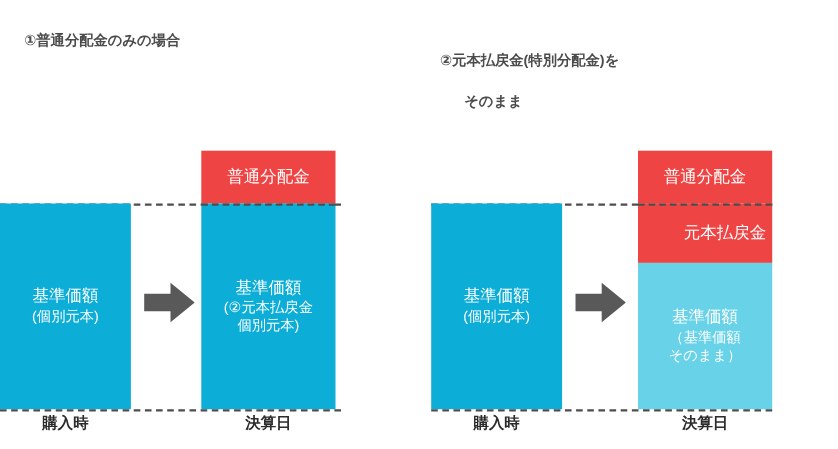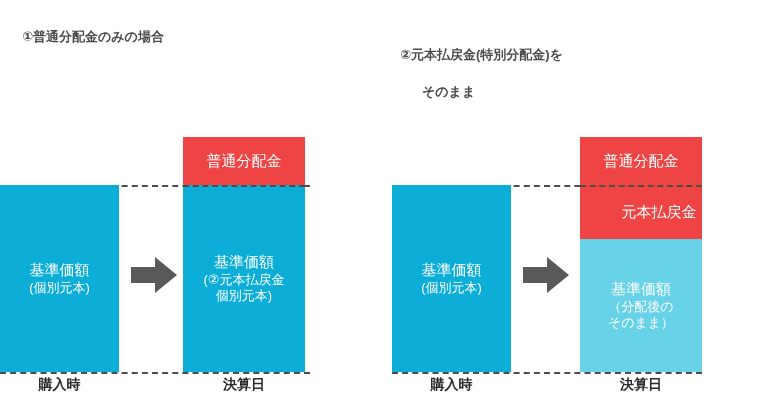--- a/index.html
+++ b/index.html
@@ -155,21 +155,21 @@
 
   <div class="bar" style="left:202px; top:137px; width:122px; height:235px;">
     <div class="seg seg-yellow" style="top:0px; height:48px;">
       <span class="big">普通分配金</span>
     </div>
     <div class="seg seg-yellow" style="top:48px; height:54px;padding-left:36px;">
       <span class="big">元本払戻金</span>
     </div>
     <div class="seg seg-lblue" style="top:102px; height:133px;">
       <span class="big">基準価額</span>
-      <span class="small">（分配後の</span>
+      <span class="small">（基準価額</span>
       <span class="small">そのまま）</span>
     </div>
     <div class="seg-divider" style="top:48px;"></div>
   </div>
   <div class="axis-label" style="left:202px; top:376px; width:122px;">決算日</div>
 
   <div class="ref-line" style="left:14px; top:372px; width:310px;"></div>
 </div>
 
 </body></html>

